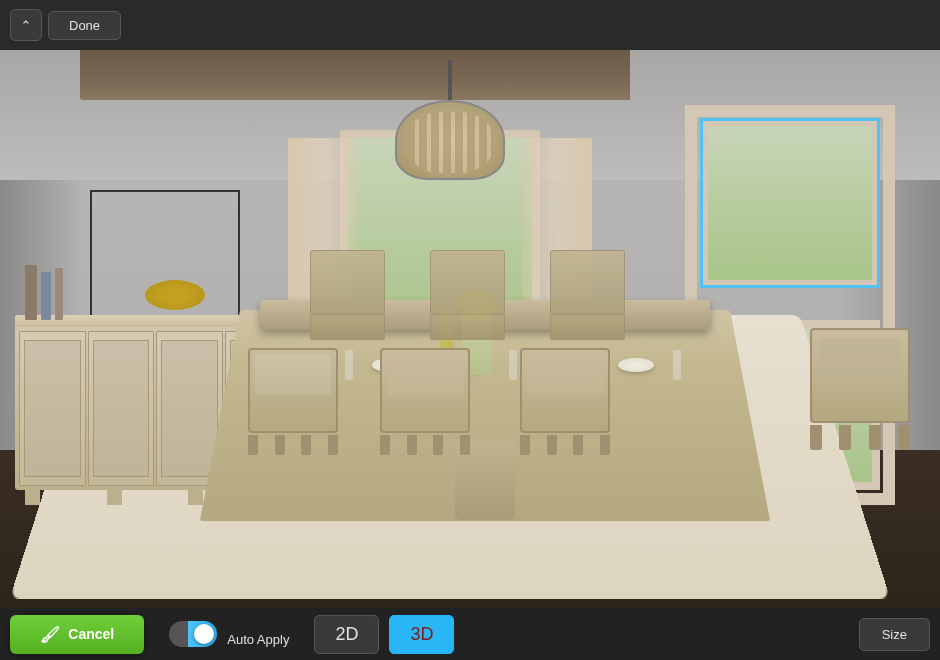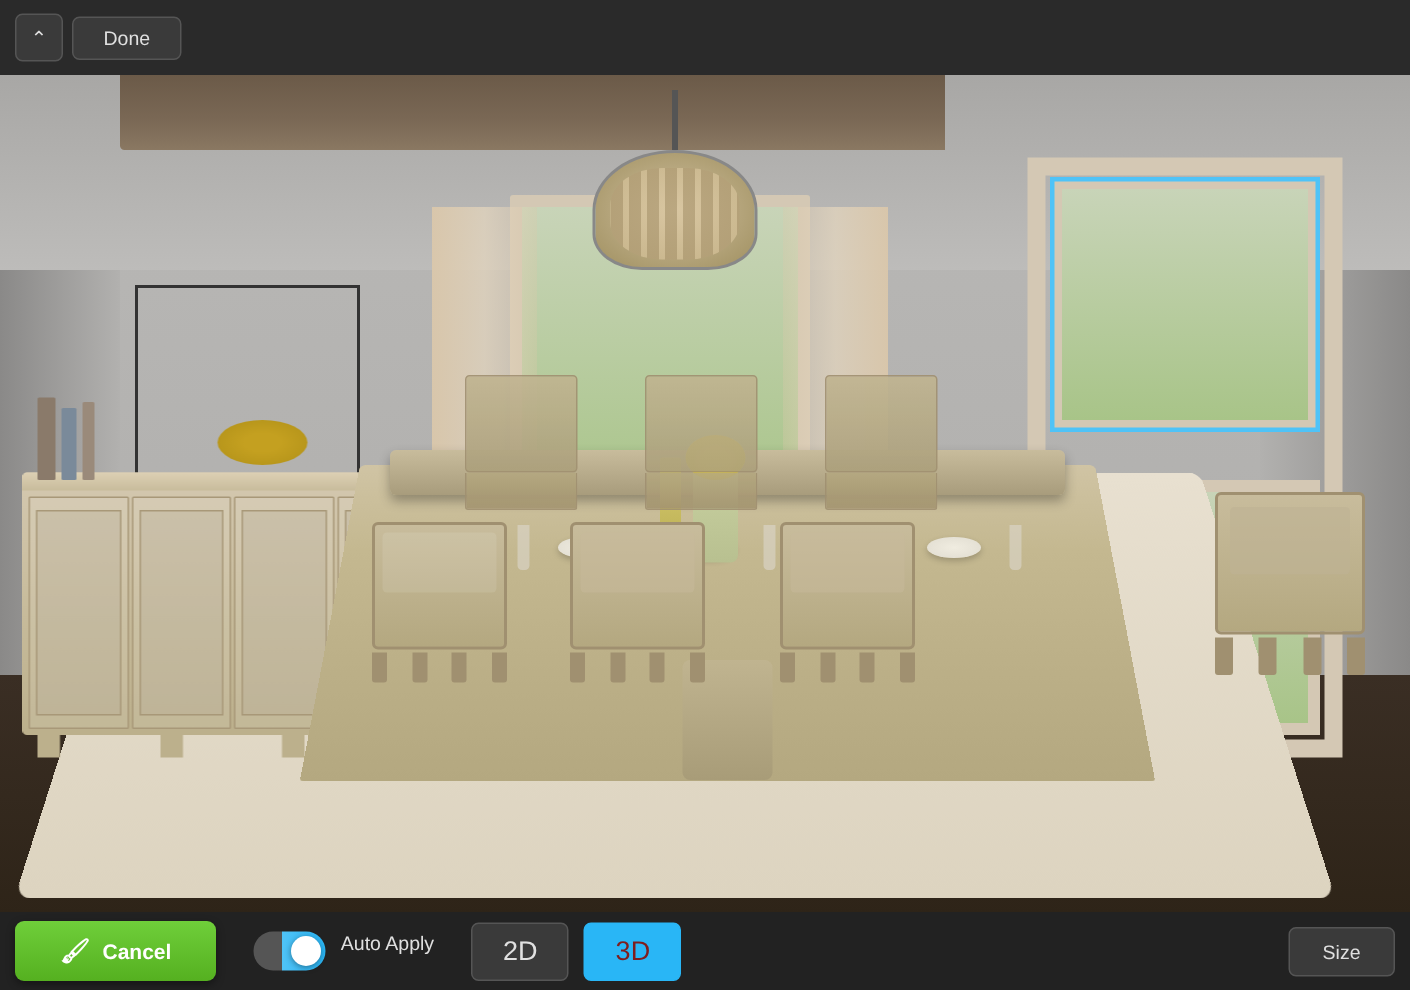--- a/index.html
+++ b/index.html
@@ -268,21 +268,21 @@
     }
     .apply-btn {
       background: linear-gradient(180deg, #6fce3a 0%, #55b020 100%);
       color: white; border: none; border-radius: 6px;
       padding: 10px 30px; font-size: 14px; font-weight: bold; cursor: pointer;
       display: flex; align-items: center; gap: 8px; min-width: 120px;
       box-shadow: 0 2px 6px rgba(0,0,0,0.4);
     }
     .apply-btn .brush-icon { font-size: 16px; }
     .auto-apply-area {
-      display: flex; align-items: flex-start; gap: 10px; padding: 0 15px;
+      display: flex; align-items: flex-end; gap: 10px; padding: 0 15px;
     }
     .toggle-switch {
       width: 48px; height: 26px; border-radius: 13px;
       background: linear-gradient(90deg, #555 0%, #555 40%, #4fc3f7 40%, #29b6f6 100%);
       position: relative; cursor: pointer;
     }
     .toggle-knob {
       position: absolute; top: 3px; right: 3px; width: 20px; height: 20px;
       background: white; border-radius: 50%;
       box-shadow: 0 1px 4px rgba(0,0,0,0.4);

